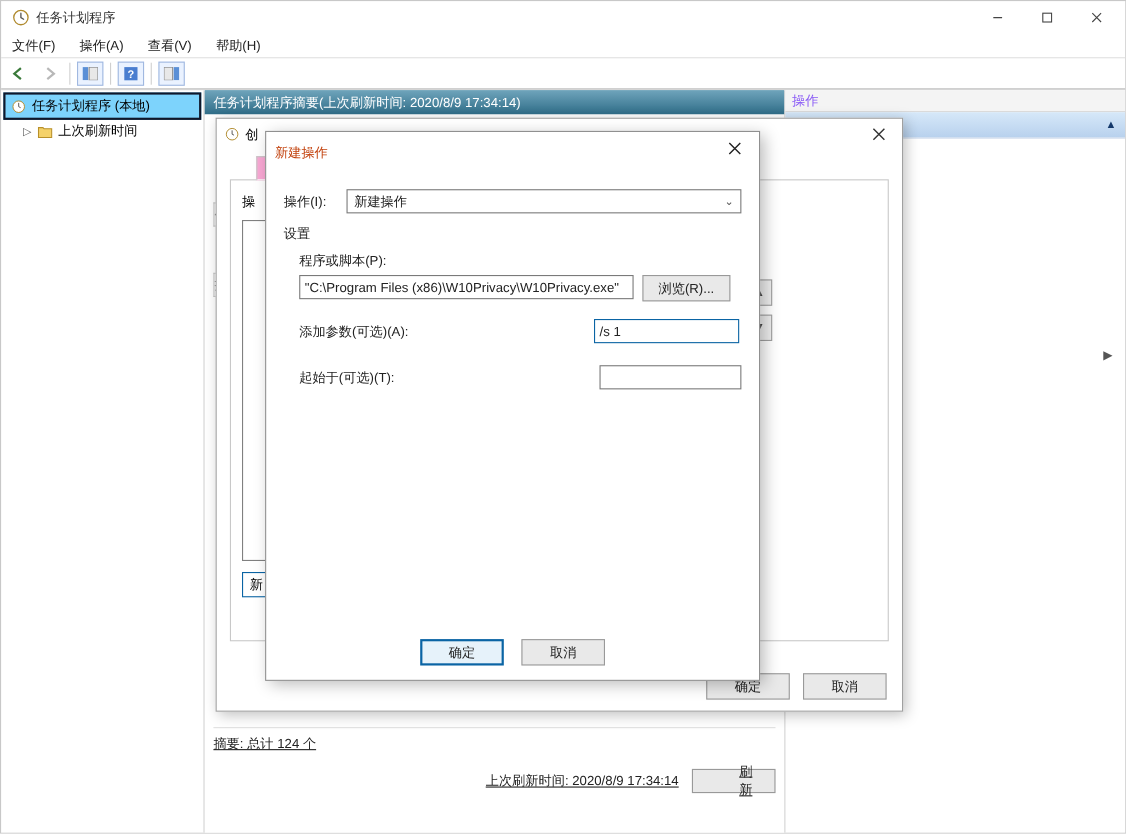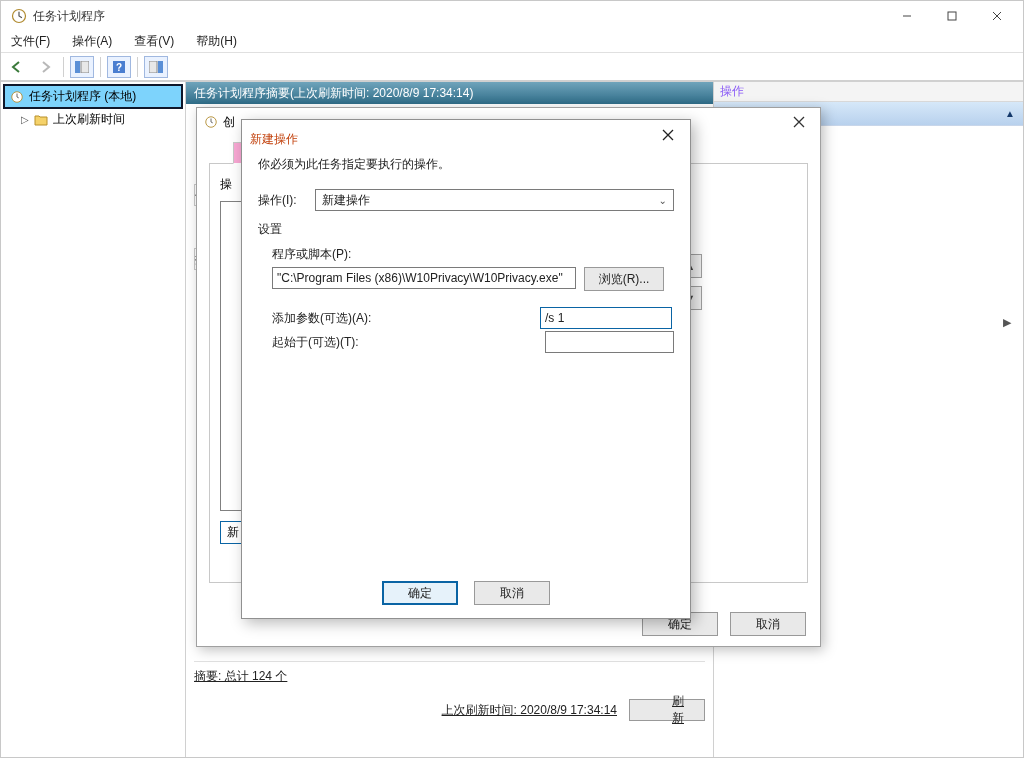--- a/index.html
+++ b/index.html
@@ -298,21 +298,20 @@
   <div class="dlg2">
     <div class="d-title">
       <span>新建操作</span>
     </div>
     <div class="d-close">
       <svg width="12" height="12" viewBox="0 0 12 12">
           <path d="M1 1l10 10M11 1L1 11" stroke="#222" stroke-width="1.3"></path>
         </svg>
     </div>
     <div class="dlg2-body">
-      <div>你必须为此任务指定要执行的操作。</div>
 
       <div class="lbl-row" style="margin-top:16px;">
         <span style="width:50px;">操作(I):</span>
         <div class="select-box">
           <span>新建操作</span>
           <span class="caret">⌄</span>
         </div>
       </div>
 
       <div class="groove-title">设置</div>
@@ -326,21 +325,21 @@
           <div class="btn" style="min-width:80px;">浏览(R)...</div>
         </div>
 
         <div style="display:flex; align-items:center; margin-top:16px; gap:12px;">
           <span style="width:256px;">添加参数(可选)(A):</span>
           <div class="text-input focused" style="width:132px;">
             <span>/s 1</span>
           </div>
         </div>
 
-        <div style="display:flex; align-items:center; margin-top:2px; gap:24px;">
+        <div style="display:flex; align-items:center; margin-top:20px; gap:24px;">
           <span style="width:256px;">起始于(可选)(T):</span>
           <div class="text-input" style="width:132px;">
             <span></span>
           </div>
         </div>
       </div>
     </div>
     <div class="dlg2-foot">
       <div class="btn primary">确定</div>
       <div class="btn">取消</div>

